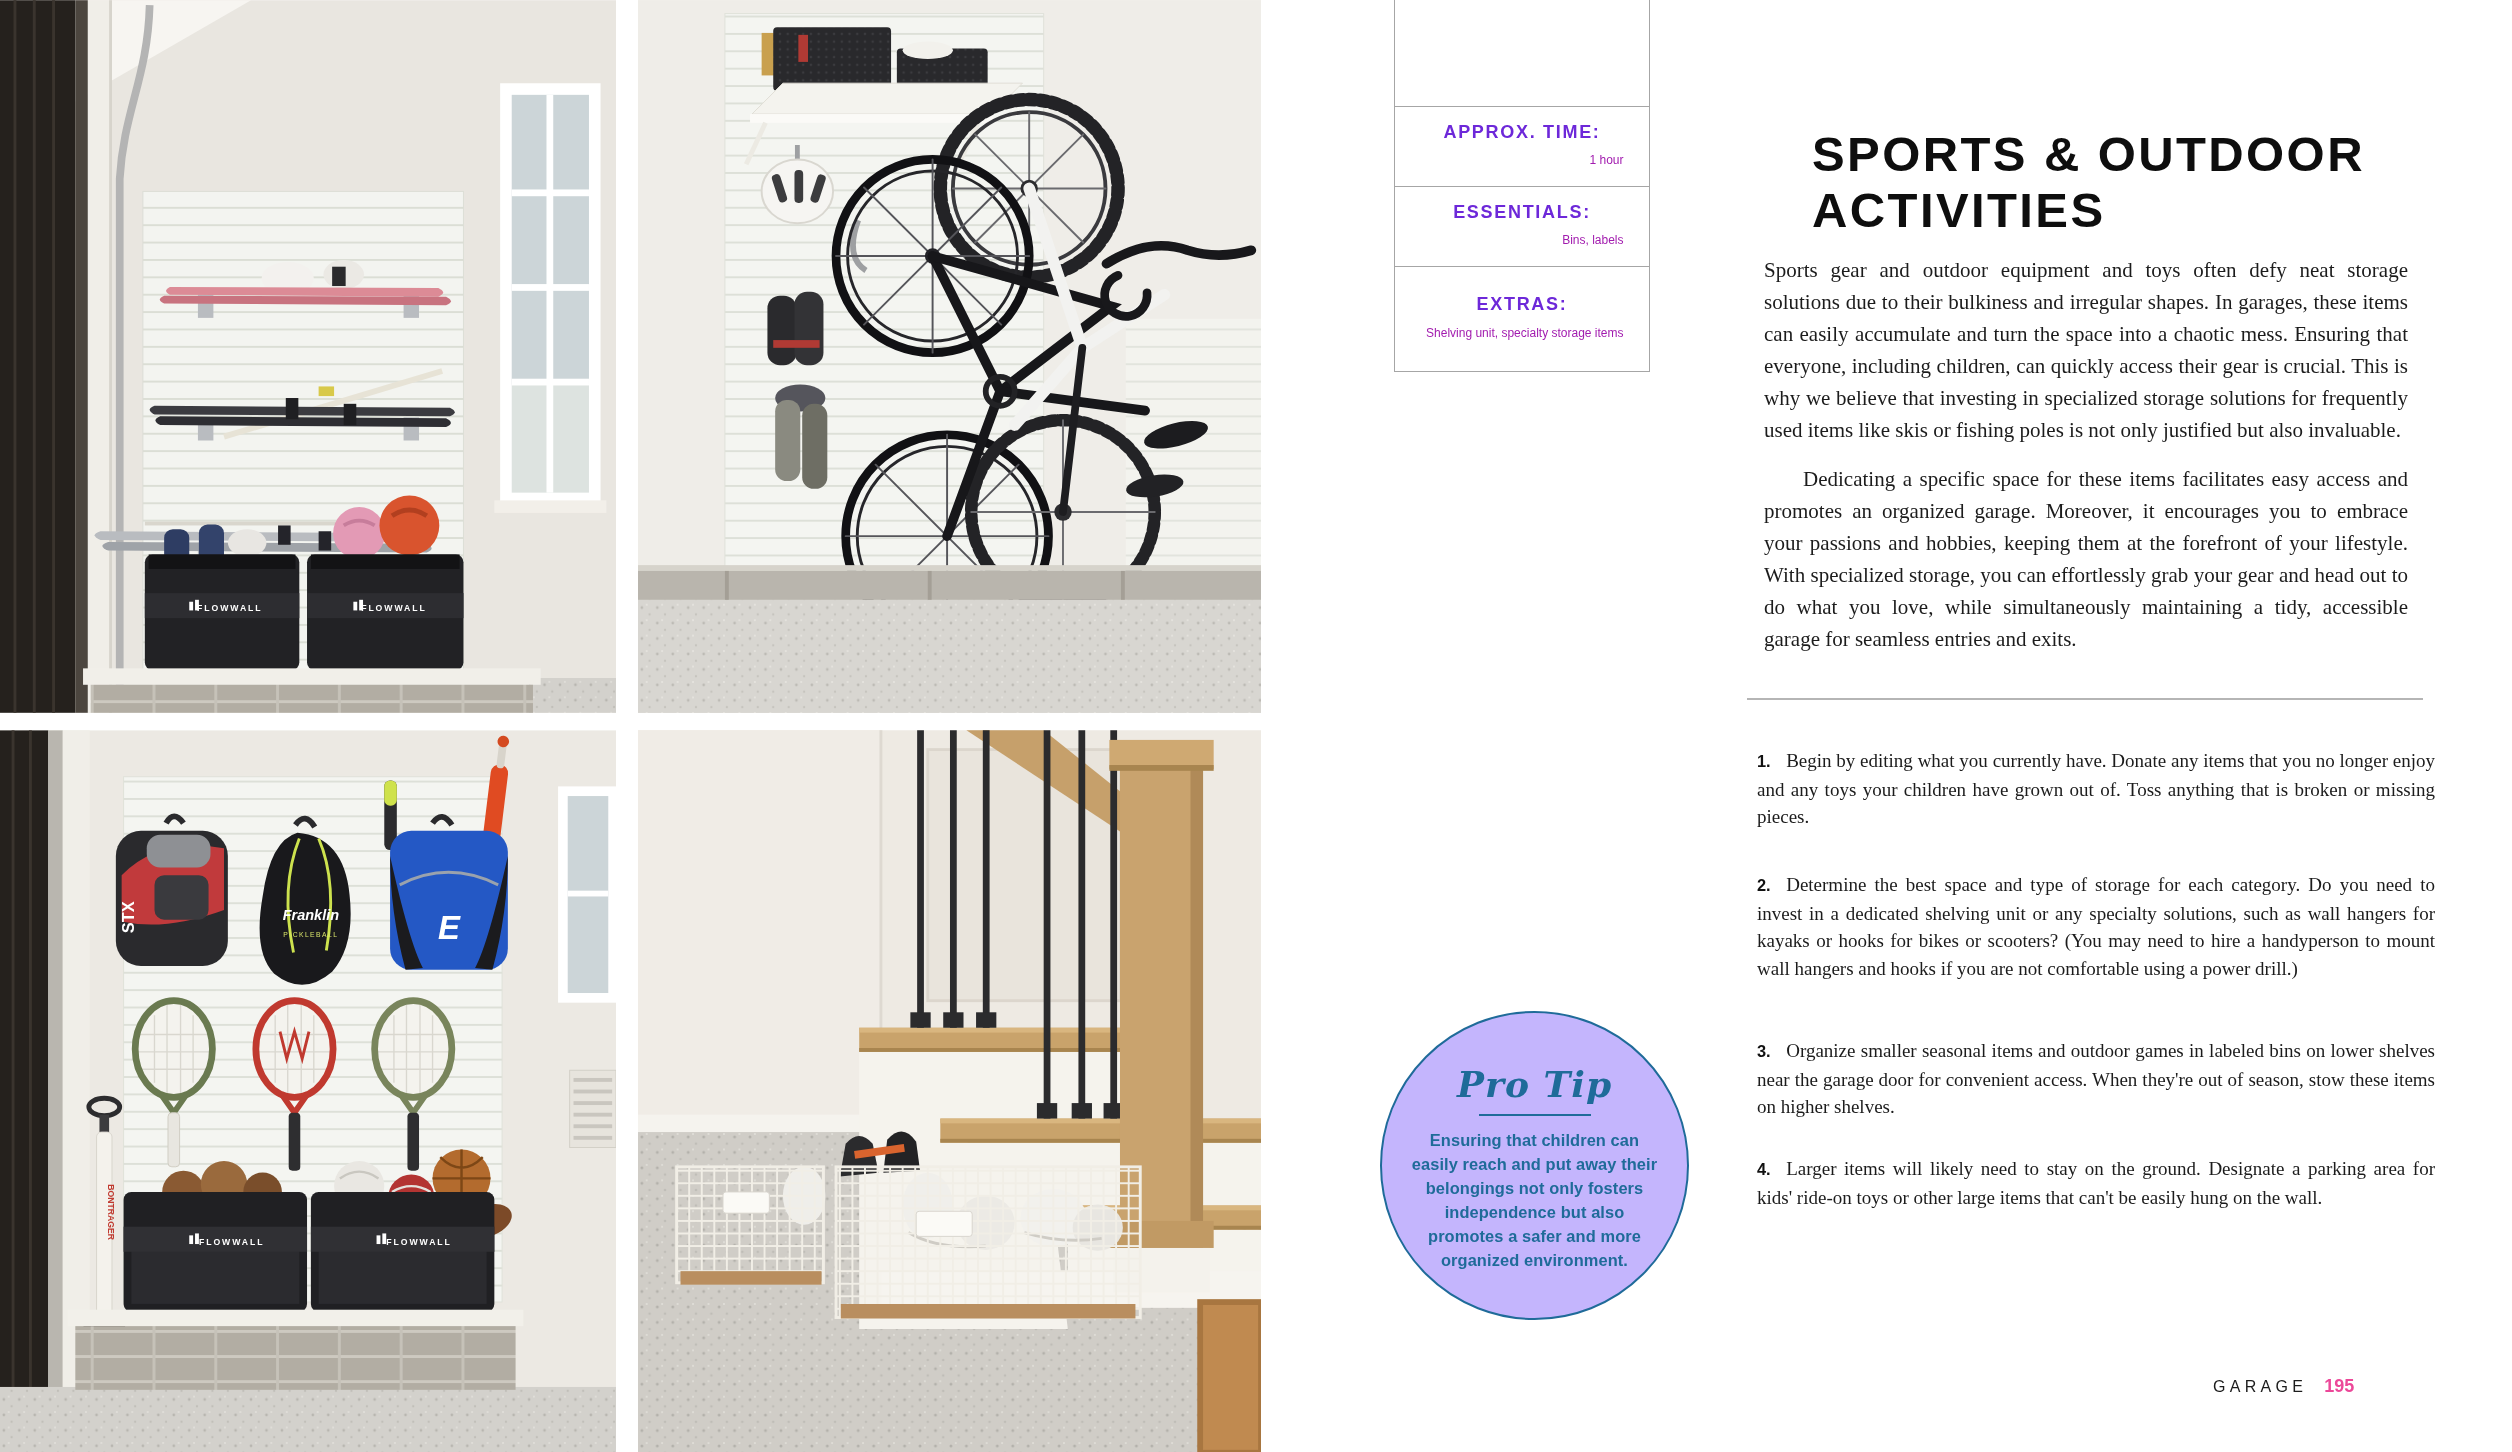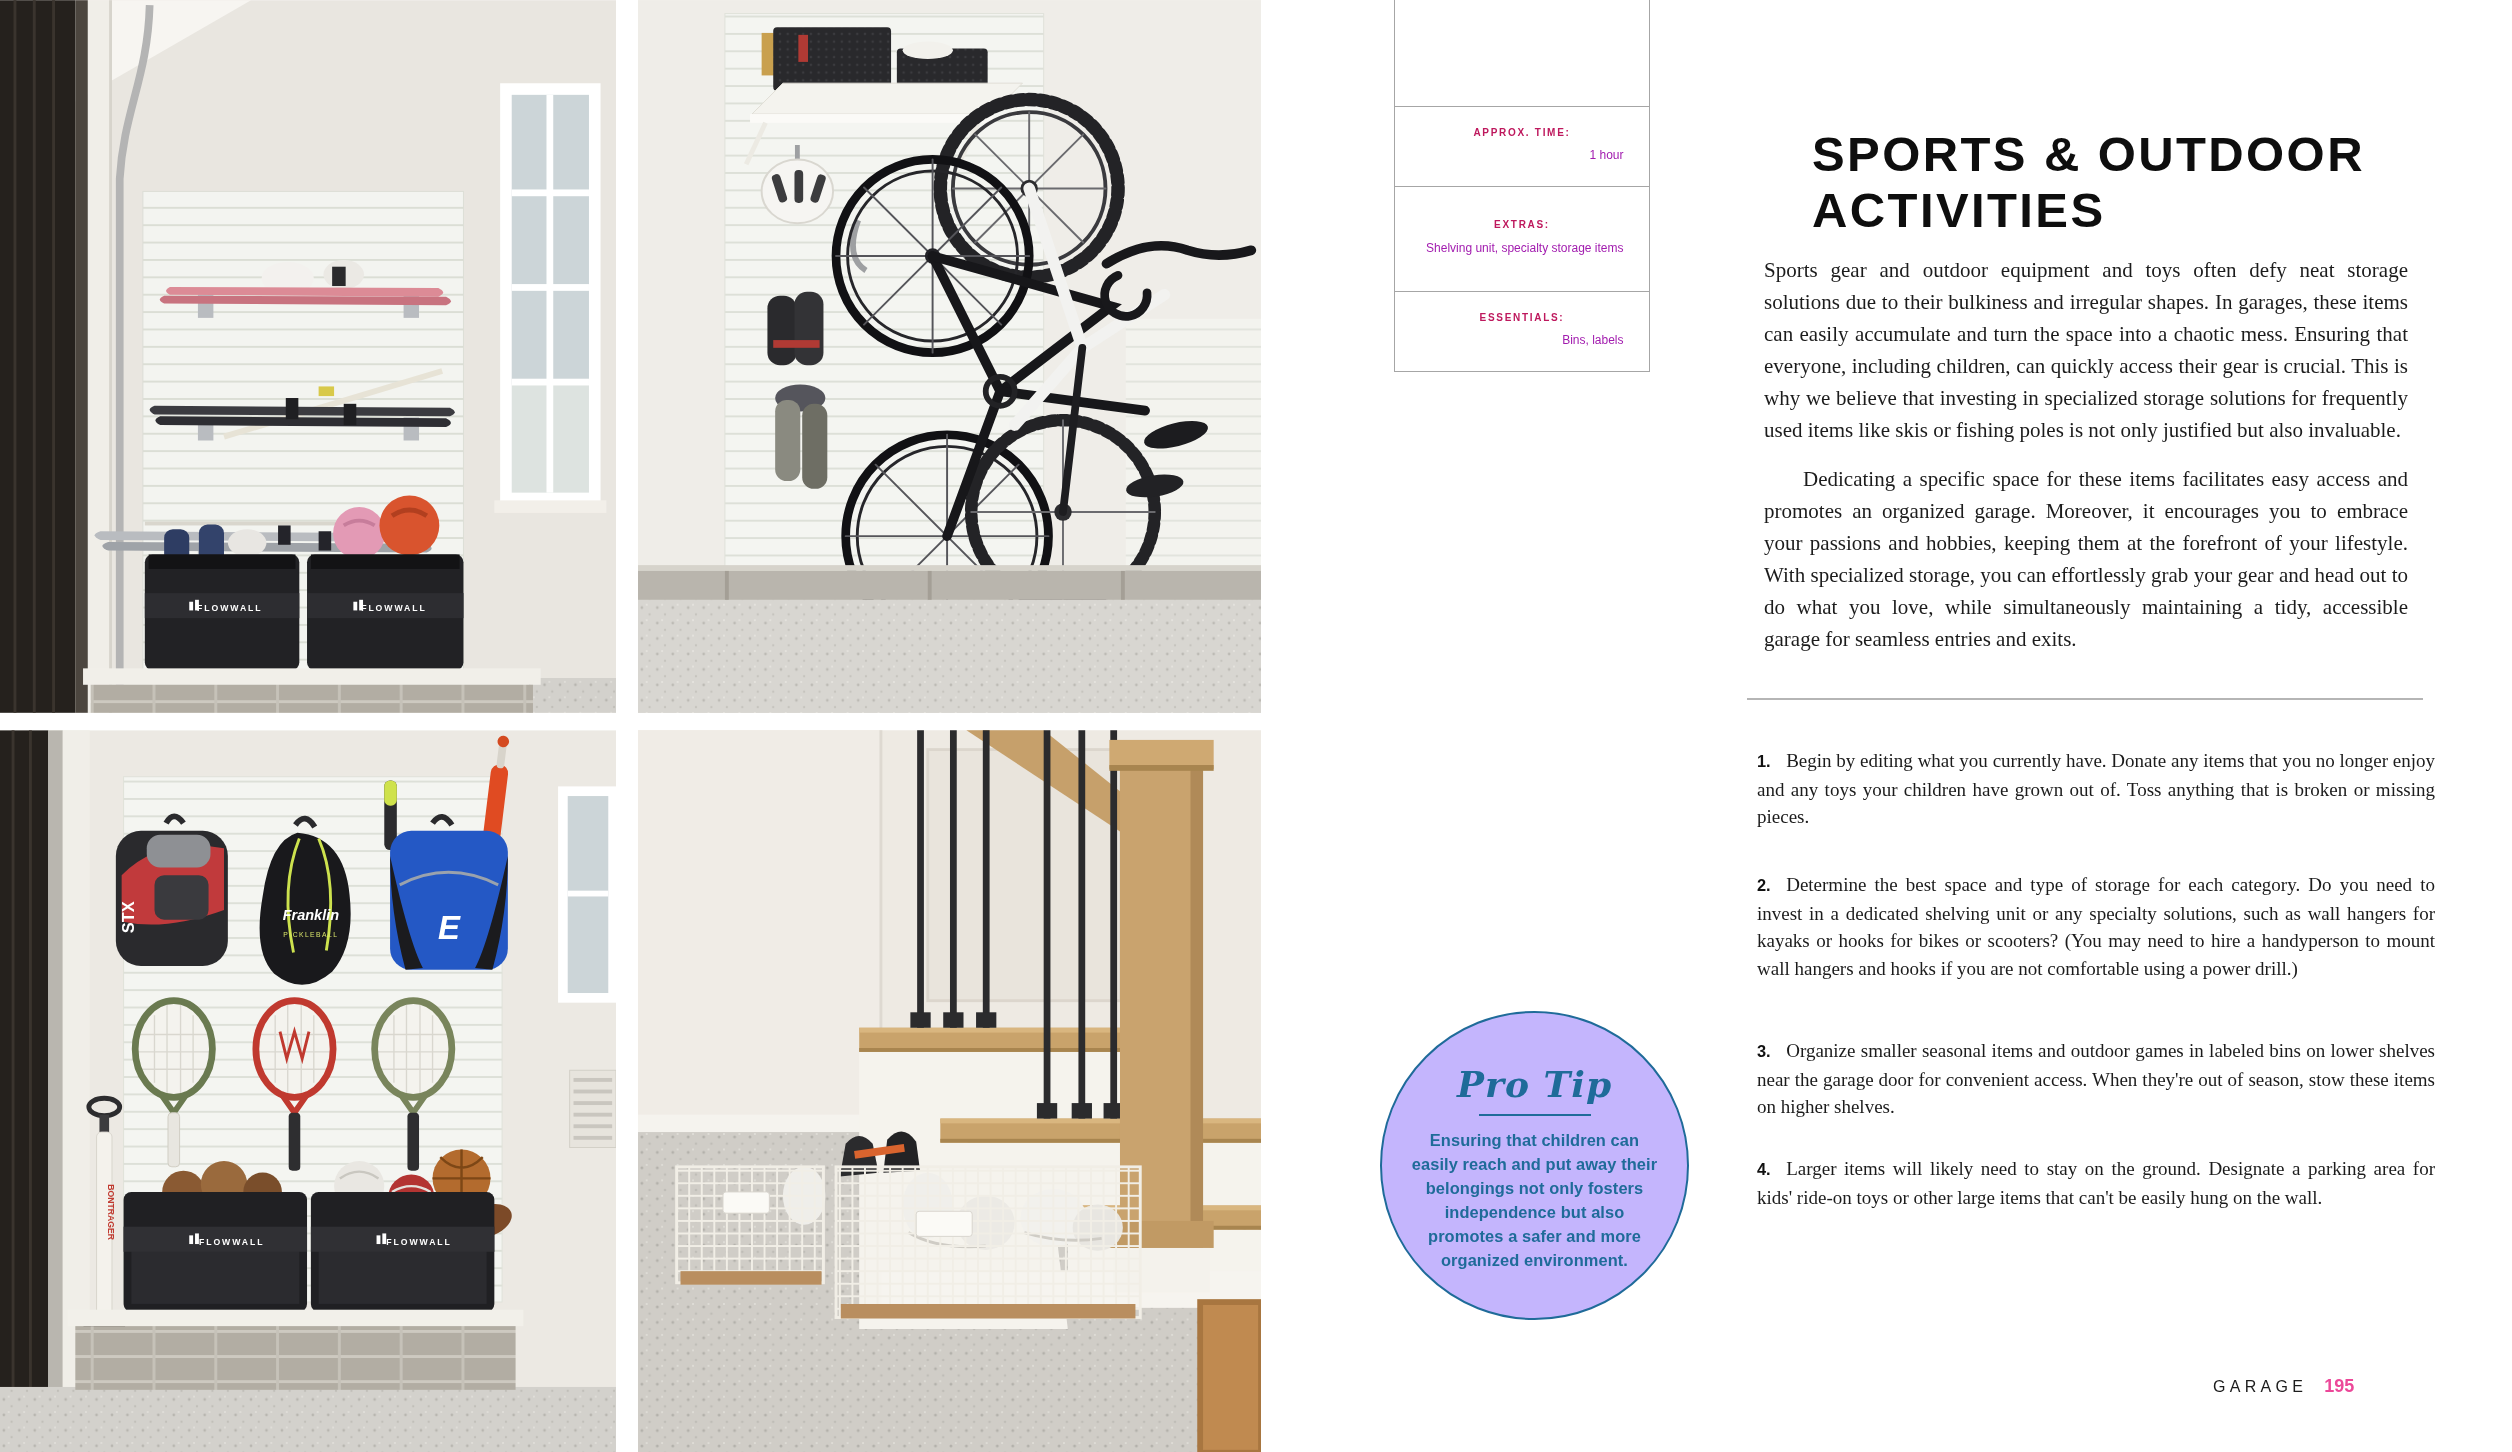--- a/index.html
+++ b/index.html
@@ -10,21 +10,21 @@
 
   
   .infobox { position:absolute; left:1394px; top:-1px; width:256px; height:373px;
              border:1px solid #a6a6a6; box-sizing:border-box; background:#fff;
              display:flex; flex-direction:column; }
   .infobox .cell { box-sizing:border-box; border-top:1px solid #a6a6a6;
                    display:flex; flex-direction:column; align-items:center; justify-content:center;
                    gap:6.8px; }
   .infobox .cell:first-child { border-top:none; height:106px; }
   .cell.c2 { height:80px; } .cell.c3 { height:80px; } .cell.c4 { flex:1; }
-  .cell .lab { font-size:10px; font-weight:bold; letter-spacing:1.7px; color:#be185d; }
+  .cell .lab { font-size:18px; font-weight:bold; letter-spacing:1.7px; color:#6d28d9; }
   .cell .val { font-size:12px; color:#a21caf; line-height:22px; text-align:right; width:203px; }
 
   
   .title { position:absolute; left:1812px; top:93px; width:734px;
            font-size:49px; line-height:56px; font-weight:bold; letter-spacing:2.4px;
            color:#0e0e0e; }
   .bodycol { position:absolute; left:1747px; top:237px; width:678px;
              font-family:"Liberation Serif", serif; font-size:21px; line-height:32px;
              text-align:justify; color:#1c1c1c; }
   .bodycol p { margin:17px; }
@@ -532,27 +532,27 @@
       </g>
     </svg>
   </figure>
 
   <aside class="infobox">
     <div class="cell"></div>
     <div class="cell c2">
       <div class="lab">APPROX. TIME:</div>
       <div class="val">1 hour</div>
     </div>
+    <div class="cell c3">
+      <div class="lab">ESSENTIALS:</div>
+      <div class="val">Bins, labels</div>
+    </div>
     <div class="cell c4">
       <div class="lab">EXTRAS:</div>
       <div class="val">Shelving unit, specialty storage items</div>
-    </div>
-    <div class="cell c3">
-      <div class="lab">ESSENTIALS:</div>
-      <div class="val">Bins, labels</div>
     </div>
   </aside>
 
   <h1 class="title">
     <span>SPORTS &amp; OUTDOOR</span><br>
     <span>ACTIVITIES</span>
   </h1>
 
   <div class="bodycol">
     <p>Sports gear and outdoor equipment and toys often defy neat storage solutions due to their bulkiness and irregular shapes. In garages, these items can easily accumulate and turn the space into a chaotic mess. Ensuring that everyone, including children, can quickly access their gear is crucial. This is why we believe that investing in specialized storage solutions for frequently used items like skis or fishing poles is not only justified but also invaluable.</p>

